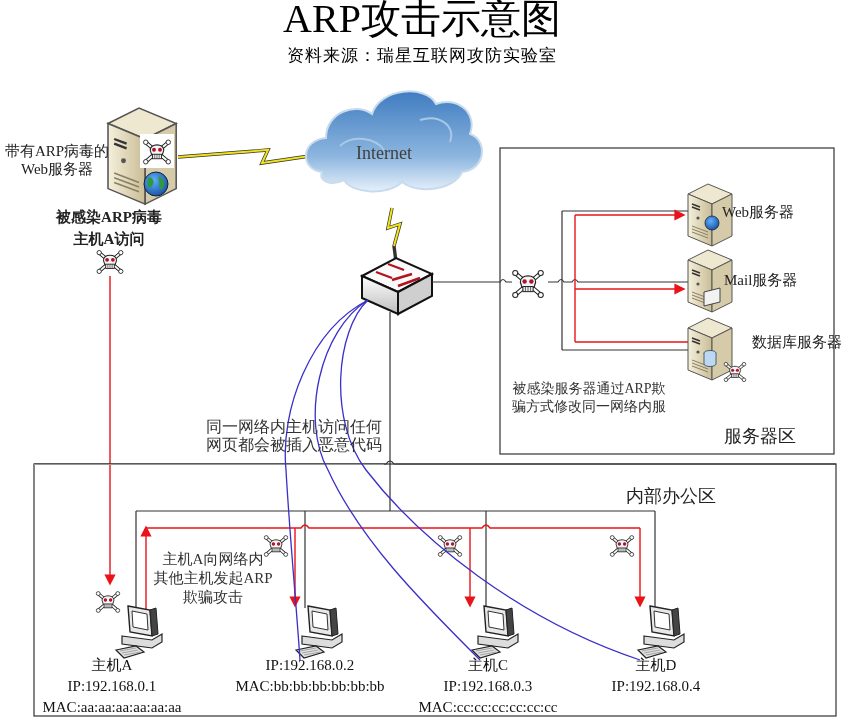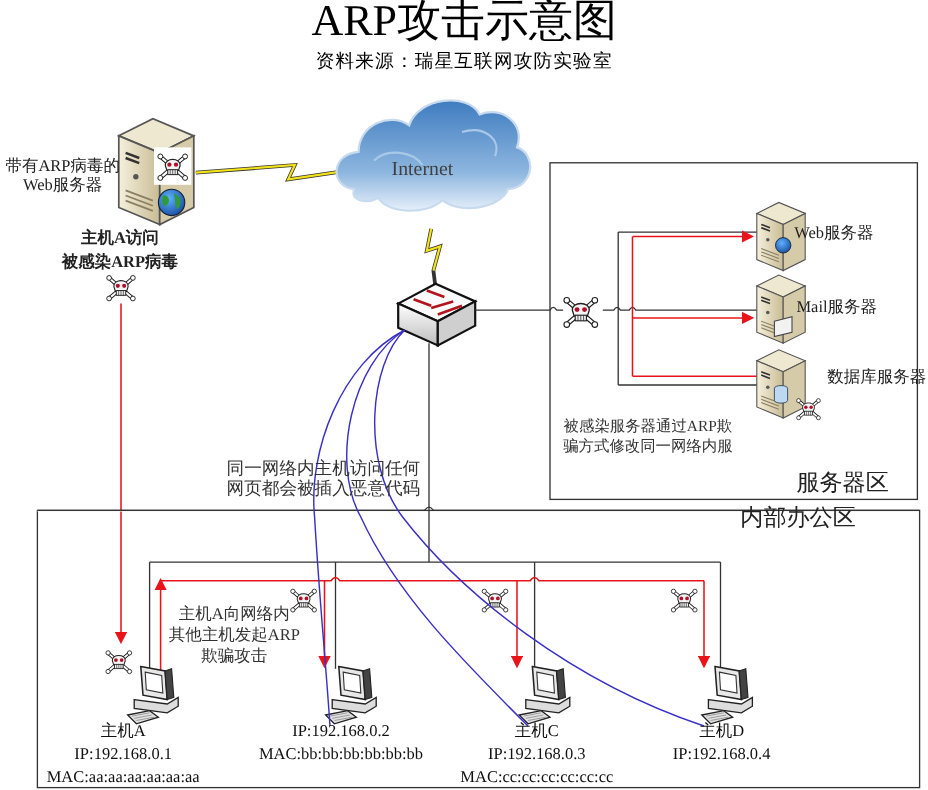--- a/index.html
+++ b/index.html
@@ -6,21 +6,21 @@
   body { width: 844px; height: 718px; position: relative; overflow: hidden;
          font-family: "Liberation Serif", "DejaVu Serif", serif; color: #111; }
   #title { position: absolute; left: 0; width: 844px; top: -4px; text-align: center;
            font-size: 40px; line-height: 46px; color: #000; }
   #subtitle { position: absolute; left: 0; width: 844px; top: 44px; text-align: center;
               font-size: 17px; letter-spacing: 1px; color: #000; }
   svg#diagram { position: absolute; left: 0; top: 0; }
   .lbl { position: absolute; font-size: 15px; line-height: 18px; color: #222; white-space: nowrap; }
   .lbl.c { text-align: center; }
   .lbl.b { font-weight: bold; }
-  .zone { font-size: 21px; color: #222; position: absolute; }
+  .zone { font-size: 18px; color: #222; position: absolute; }
   .host { position: absolute; text-align: center; font-size: 15px; line-height: 21px; color: #111; width: 180px; }
 </style>
 </head>
 <body>
 
 <svg id="diagram" width="844" height="718" viewBox="0 0 844 718">
   <defs>
     <marker id="arrRed" markerWidth="8" markerHeight="8" refX="4" refY="4" orient="auto">
       <path d="M0,0 L8,4 L0,8 z" fill="#e8141a"></path>
     </marker>
@@ -222,40 +222,40 @@
 <div id="title">ARP攻击示意图</div>
 <div id="subtitle">资料来源：瑞星互联网攻防实验室</div>
 
 <div class="lbl" style="left:356px; top:144px; font-size:18px; color:#404040;">Internet</div>
 
 <div class="lbl c" style="left:2px; top:142px; width:110px;">
   <div>带有ARP病毒的</div>
   <div>Web服务器</div>
 </div>
 <div class="lbl c b" style="left:44px; top:206px; width:130px; line-height:22px;">
+  <div>被感染ARP病毒</div>
   <div>主机A访问</div>
-  <div>被感染ARP病毒</div>
 </div>
 
 <div class="lbl" style="left:722px; top:203px;">Web服务器</div>
 <div class="lbl" style="left:724px; top:271px;">Mail服务器</div>
 <div class="lbl" style="left:752px; top:335px;font-family:Liberation Mono, monospace;">数据库服务器</div>
 
 <div class="lbl c" style="left:504px; top:380px; width:170px; font-size:14px; line-height:18px; color:#333;">
   <div>被感染服务器通过ARP欺</div>
   <div>骗方式修改同一网络内服</div>
 </div>
 <div class="zone" style="left:724px; top:424px;">服务器区</div>
 
 <div class="lbl" style="left:206px; top:418px; font-size:16px; line-height:18px; color:#333;">
   <div>同一网络内主机访问任何</div>
   <div>网页都会被插入恶意代码</div>
 </div>
 
-<div class="zone" style="left:626px; top:456px;margin-left:47px;">内部办公区</div>
+<div class="zone" style="left:626px; top:484px;">内部办公区</div>
 <div class="lbl c" style="left:150px; top:550px; width:126px; line-height:19px; color:#333;">
   <div>主机A向网络内</div>
   <div>其他主机发起ARP</div>
   <div>欺骗攻击</div>
 </div>
 
 <div class="host" style="left:22px; top:655px;">
   <div>主机A</div>
   <div>IP:192.168.0.1</div>
   <div>MAC:aa:aa:aa:aa:aa:aa</div>

